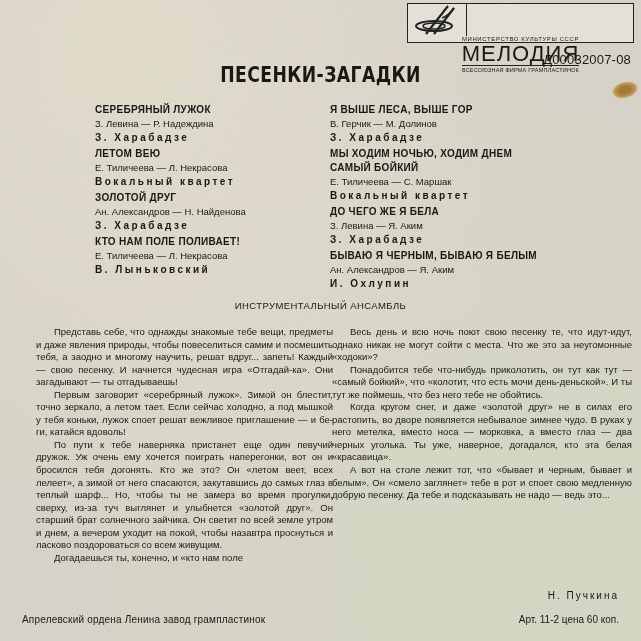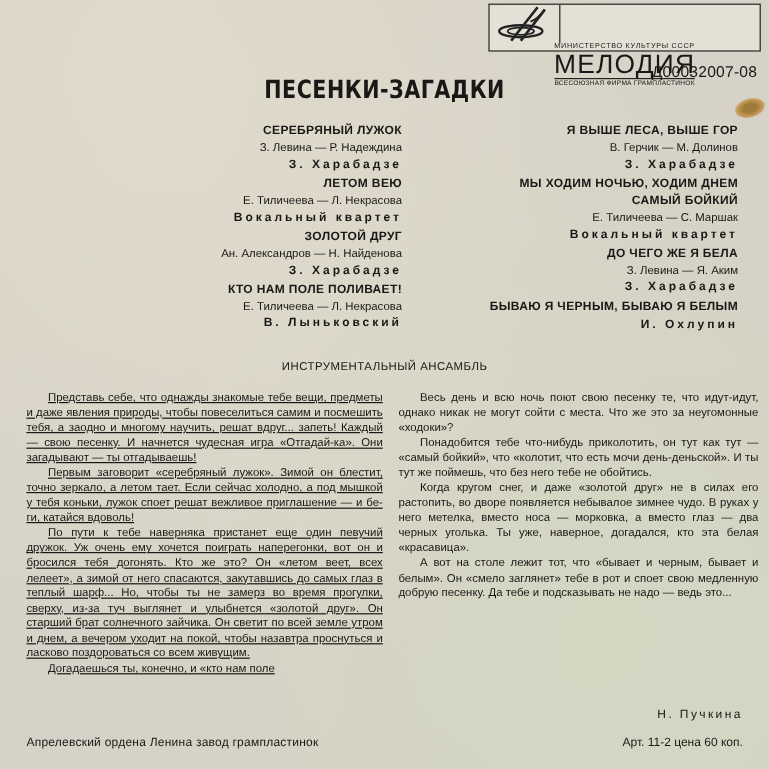--- a/index.html
+++ b/index.html
@@ -24,36 +24,36 @@
   .logo-text { flex:1; display:flex; flex-direction:column; align-items:center; justify-content:center; }
   .logo-ministry { font-size:6px; letter-spacing:0.6px; line-height:7px; }
   .logo-name { font-size:22px; line-height:22px; letter-spacing:1px; font-family:"Liberation Sans", sans-serif; }
   .logo-sub { font-size:5.5px; letter-spacing:0.2px; line-height:7px; border-top:1px solid #222; padding-top:1px; }
   .catalog { position:absolute; right:10px; top:52px; font-size:13px; font-weight:normal; letter-spacing:0.2px;margin-left:24px; }
   .title {
     position:absolute; left:0; width:641px; top:63px; text-align:center;
     font-family:"DejaVu Sans", sans-serif; font-weight:bold; font-size:21px; letter-spacing:0.5px;
     transform:scaleX(0.82);
   }
-  .tracks-col { position:absolute; top:103px; text-align:right; }
+  .tracks-col { position:absolute; top:103px; text-align:left; }
   .tracks-col.left { left:95px; width:240px; }
   .tracks-col.right { left:330px; width:285px; }
   .track { margin-bottom:2px; }
   .t-title { font-weight:bold; font-size:10px; letter-spacing:0.3px; line-height:14px; }
   .t-authors { font-size:9.5px; line-height:13px; }
   .t-perf { font-weight:bold; font-size:10px; letter-spacing:2.5px; line-height:15px; }
   .ensemble {
     position:absolute; left:0; width:641px; top:300px; text-align:center;
     font-size:9.5px; letter-spacing:0.4px;
   }
   .text-col {
     position:absolute; top:326px; font-size:9.5px; line-height:12.55px;
     text-align:justify; hyphens:manual;
   }
-  .text-col.left { left:22px; width:297px;text-decoration:underline; }
+  .text-col.left { left:36px; width:297px; }
   .text-col.right { left:332px; width:300px; }
   .text-col p { margin:0; text-indent:18px; }
   .text-col p.cont { text-indent:0; }
   .signature { position:absolute; right:22px; top:590px; font-size:10px; letter-spacing:2px; }
   .plant { position:absolute; left:22px; top:614px; font-size:10px; letter-spacing:0.2px; }
   .price { position:absolute; right:22px; top:614px; font-size:10px; }
   .stain {
     position:absolute; left:612px; top:82px; width:26px; height:16px;
     background:radial-gradient(ellipse, #a07a3a 30%, #c49a55 60%, transparent 75%);
     border-radius:50%; transform:rotate(-15deg);
@@ -119,20 +119,21 @@
     <div class="t-authors">Е. Тиличеева — С. Маршак</div>
     <div class="t-perf">Вокальный квартет</div>
   </div>
   <div class="track">
     <div class="t-title">ДО ЧЕГО ЖЕ Я БЕЛА</div>
     <div class="t-authors">З. Левина — Я. Аким</div>
     <div class="t-perf">З. Харабадзе</div>
   </div>
   <div class="track">
     <div class="t-title">БЫВАЮ Я ЧЕРНЫМ, БЫВАЮ Я БЕЛЫМ</div>
+    <div class="t-authors">Ан. Александров — Я. Аким</div>
     <div class="t-perf">И. Охлупин</div>
   </div>
 </div>
 
 <div class="ensemble">ИНСТРУМЕНТАЛЬНЫЙ АНСАМБЛЬ</div>
 
 <div class="text-col left">
   <p>Представь себе, что однажды знакомые тебе вещи, предметы и даже явления природы, чтобы повеселиться самим и посмешить тебя, а заодно и многому научить, решат вдруг... запеть! Каж­дый — свою песенку. И начнется чудесная игра «Отгадай-ка». Они загадывают — ты отгадываешь!</p>
   <p>Первым заговорит «серебряный лужок». Зи­мой он блестит, точно зеркало, а летом тает. Если сейчас холодно, а под мышкой у тебя коньки, лужок споет решат вежливое приглашение — и бе­ги, катайся вдоволь!</p>
   <p>По пути к тебе наверняка пристанет еще один певучий дружок. Уж очень ему хочется поиграть наперегонки, вот он и бросился тебя догонять. Кто же это? Он «летом веет, всех лелеет», а зи­мой от него спасаются, закутавшись до самых глаз в теплый шарф... Но, чтобы ты не замерз во время прогулки, сверху, из-за туч выглянет и улыбнется «золотой друг». Он старший брат солнечного зайчика. Он светит по всей земле утром и днем, а вечером уходит на покой, чтобы назавтра проснуться и ласково поздороваться со всем живущим.</p>

